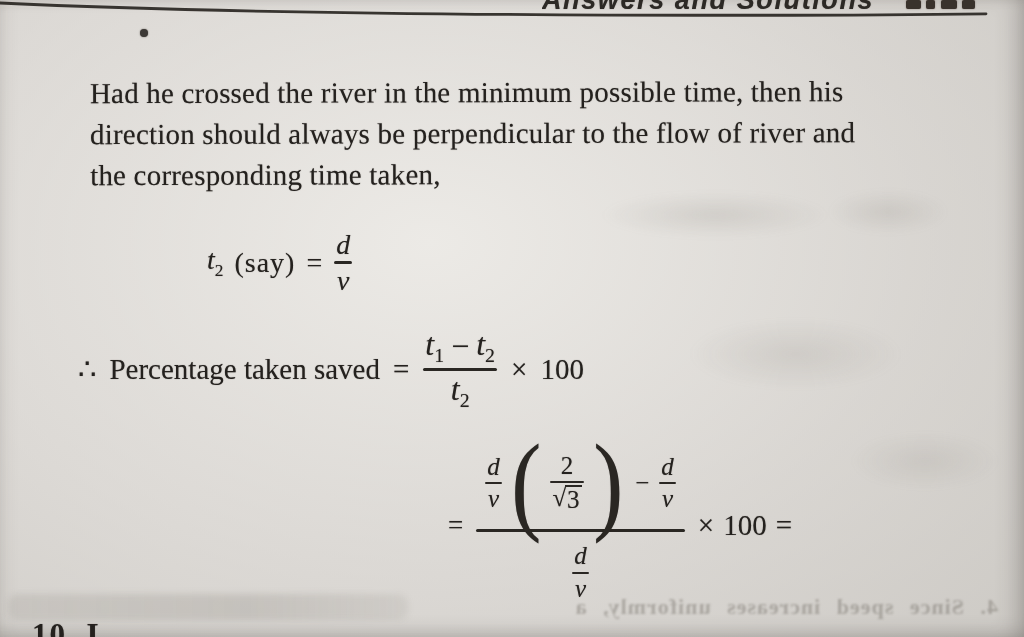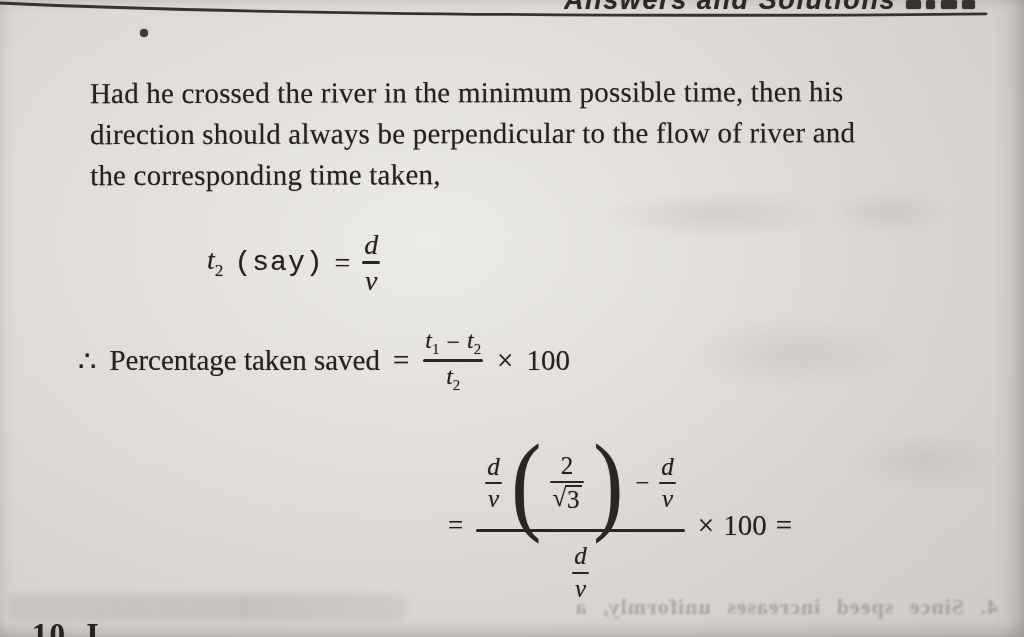--- a/index.html
+++ b/index.html
@@ -17,21 +17,21 @@
                 inset 14px 0 20px -14px rgba(70,64,58,0.12);
   }
 
   .ink { color:#24211e; text-shadow:0 0 1.1px rgba(40,36,32,0.45); }
   .it { font-style:italic; }
   .rm { font-style:normal; }
 
   
   .rule-svg { position:absolute; left:0; top:0; }
   .header-clip {
-    position:absolute; left:564px; top:0; width:372px; height:11px; overflow:hidden;
+    position:absolute; left:542px; top:0; width:372px; height:11px; overflow:hidden;
   }
   .header-clip .htxt {
     display:block; white-space:nowrap;
     font-family:"Liberation Sans", sans-serif; font-style:italic; font-weight:700;
     font-size:27px; letter-spacing:1.6px; color:#2c2925;
     transform:translateY(-15px);
     text-shadow:0 0 1px rgba(40,36,32,0.5);
   }
   .pagenum-marks { position:absolute; left:906px; top:0; height:10px; }
   .pagenum-marks i {
@@ -57,24 +57,24 @@
   }
 
   
   .row { display:flex; align-items:center; }
   .frac { display:inline-flex; flex-direction:column; align-items:center; }
   .frac .fl { align-self:stretch; height:2.4px; background:#2a2723; margin:2px 1px; border-radius:2px; }
   .frac .num, .frac .den { line-height:1.05; padding:0 3px; }
   sub.sb { font-size:0.62em; font-style:normal; }
 
   .eq-time { position:absolute; left:207px; top:230px; font-size:28px; gap:11px; }
-  .eq-time .say { letter-spacing:1px;font-family:Liberation Mono, monospace; }
+  .eq-time .say { letter-spacing:1px; }
 
   .eq-pct { position:absolute; left:78px; top:328px; font-size:29px; gap:13px; }
-  .eq-pct .tfrac { font-size:24px; }
+  .eq-pct .tfrac { font-size:32px; }
   .eq-pct .nrow { display:flex; align-items:center; gap:7px; }
 
   .eq-res { position:absolute; left:448px; top:437px; font-size:27px; gap:11px; }
   .bigfrac { display:inline-flex; flex-direction:column; align-items:center; font-size:25px; }
   .bigfrac > .bbar { align-self:stretch; height:2.8px; background:#2a2723; border-radius:2px; margin:0 2px; }
   .bigfrac > .bnum { min-height:92px; display:flex; align-items:center; gap:5px; padding:0 10px; }
   .bigfrac > .bden { min-height:82px; display:flex; align-items:center; }
   .bigparen {
     font-size:110px; line-height:0.5; font-weight:400; color:#2a2723;
     transform:scaleX(0.82); text-shadow:0 0 1px rgba(40,36,32,0.4);

